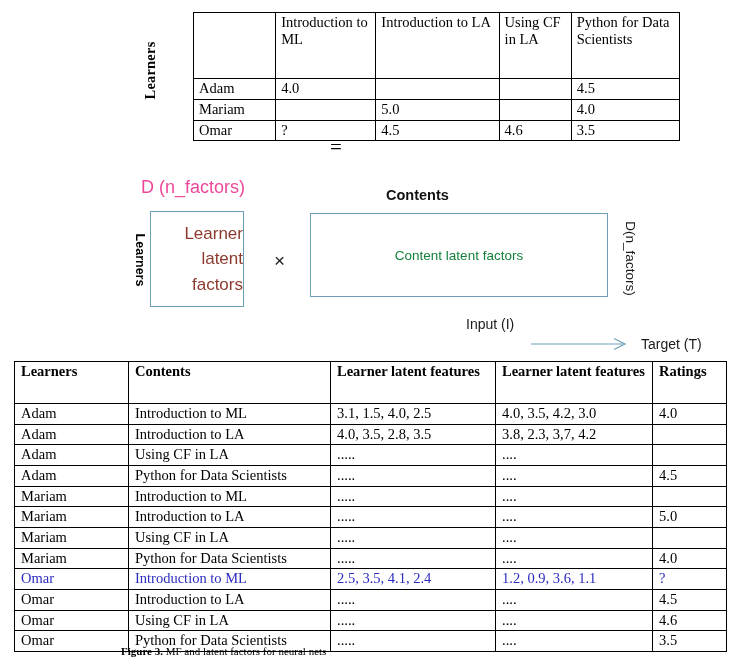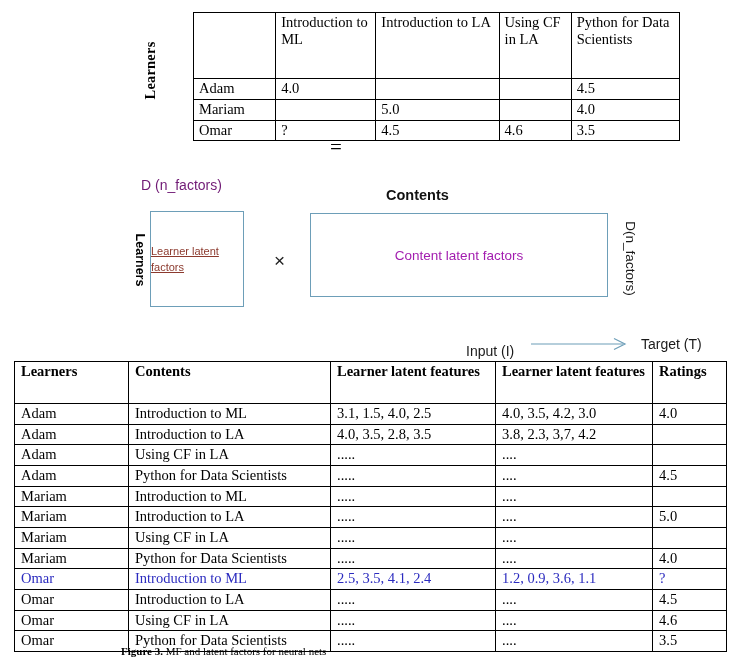--- a/index.html
+++ b/index.html
@@ -77,22 +77,22 @@
 
   
   #mf-diagram { position: absolute; left: 0; top: 0; width: 739px; height: 360px; }
 
   .sans { font-family: "Liberation Sans", sans-serif; }
 
   #d-nfactors-top {
     position: absolute;
     left: 141px;
     top: 177px;
-    font-size: 14px;
-    color: #701a75;
+    font-size: 18px;
+    color: #ec4899;
   }
   #contents-heading {
     position: absolute;
     left: 386px;
     top: 187px;
     font-size: 14.5px;
     font-weight: bold;
     color: #111;
   }
   #learner-box {
@@ -102,39 +102,38 @@
     width: 94px;
     height: 96px;
     border: 1px solid #6d9eb8;
     box-sizing: border-box;
     display: flex;
     align-items: center;
     justify-content: center;
   }
   #learner-box .box-text {
     color: #8c3a2e;
-    font-size: 11px;
+    font-size: 17px;
     line-height: 1.5;
-    text-align: left;
-    text-decoration: underline;
+    text-align: right;
   }
   #content-box {
     position: absolute;
     left: 310px;
     top: 213px;
     width: 298px;
     height: 84px;
     border: 1px solid #6d9eb8;
     box-sizing: border-box;
     display: flex;
     align-items: center;
     justify-content: center;
   }
   #content-box .box-text {
-    color: #a21caf;
+    color: #15803d;
     font-size: 13.5px;
   }
   #diagram-learners-label {
     position: absolute;
     left: 131px;
     top: 225px;
     width: 18px;
     height: 70px;
     display: flex;
     align-items: center;
@@ -174,21 +173,21 @@
   #layers-caption {
     position: absolute;
     left: 524px;
     top: 317px;
     font-size: 14px;
     color: #1a1a1a;
   }
   #input-label {
     position: absolute;
     left: 466px;
-    top: 343px;
+    top: 316px;
     font-size: 14px;
     color: #1a1a1a;
   }
   #target-label {
     position: absolute;
     left: 633px;
     top: 336px;
     font-size: 14px;
     color: #1a1a1a;
     margin-left: 8px;

